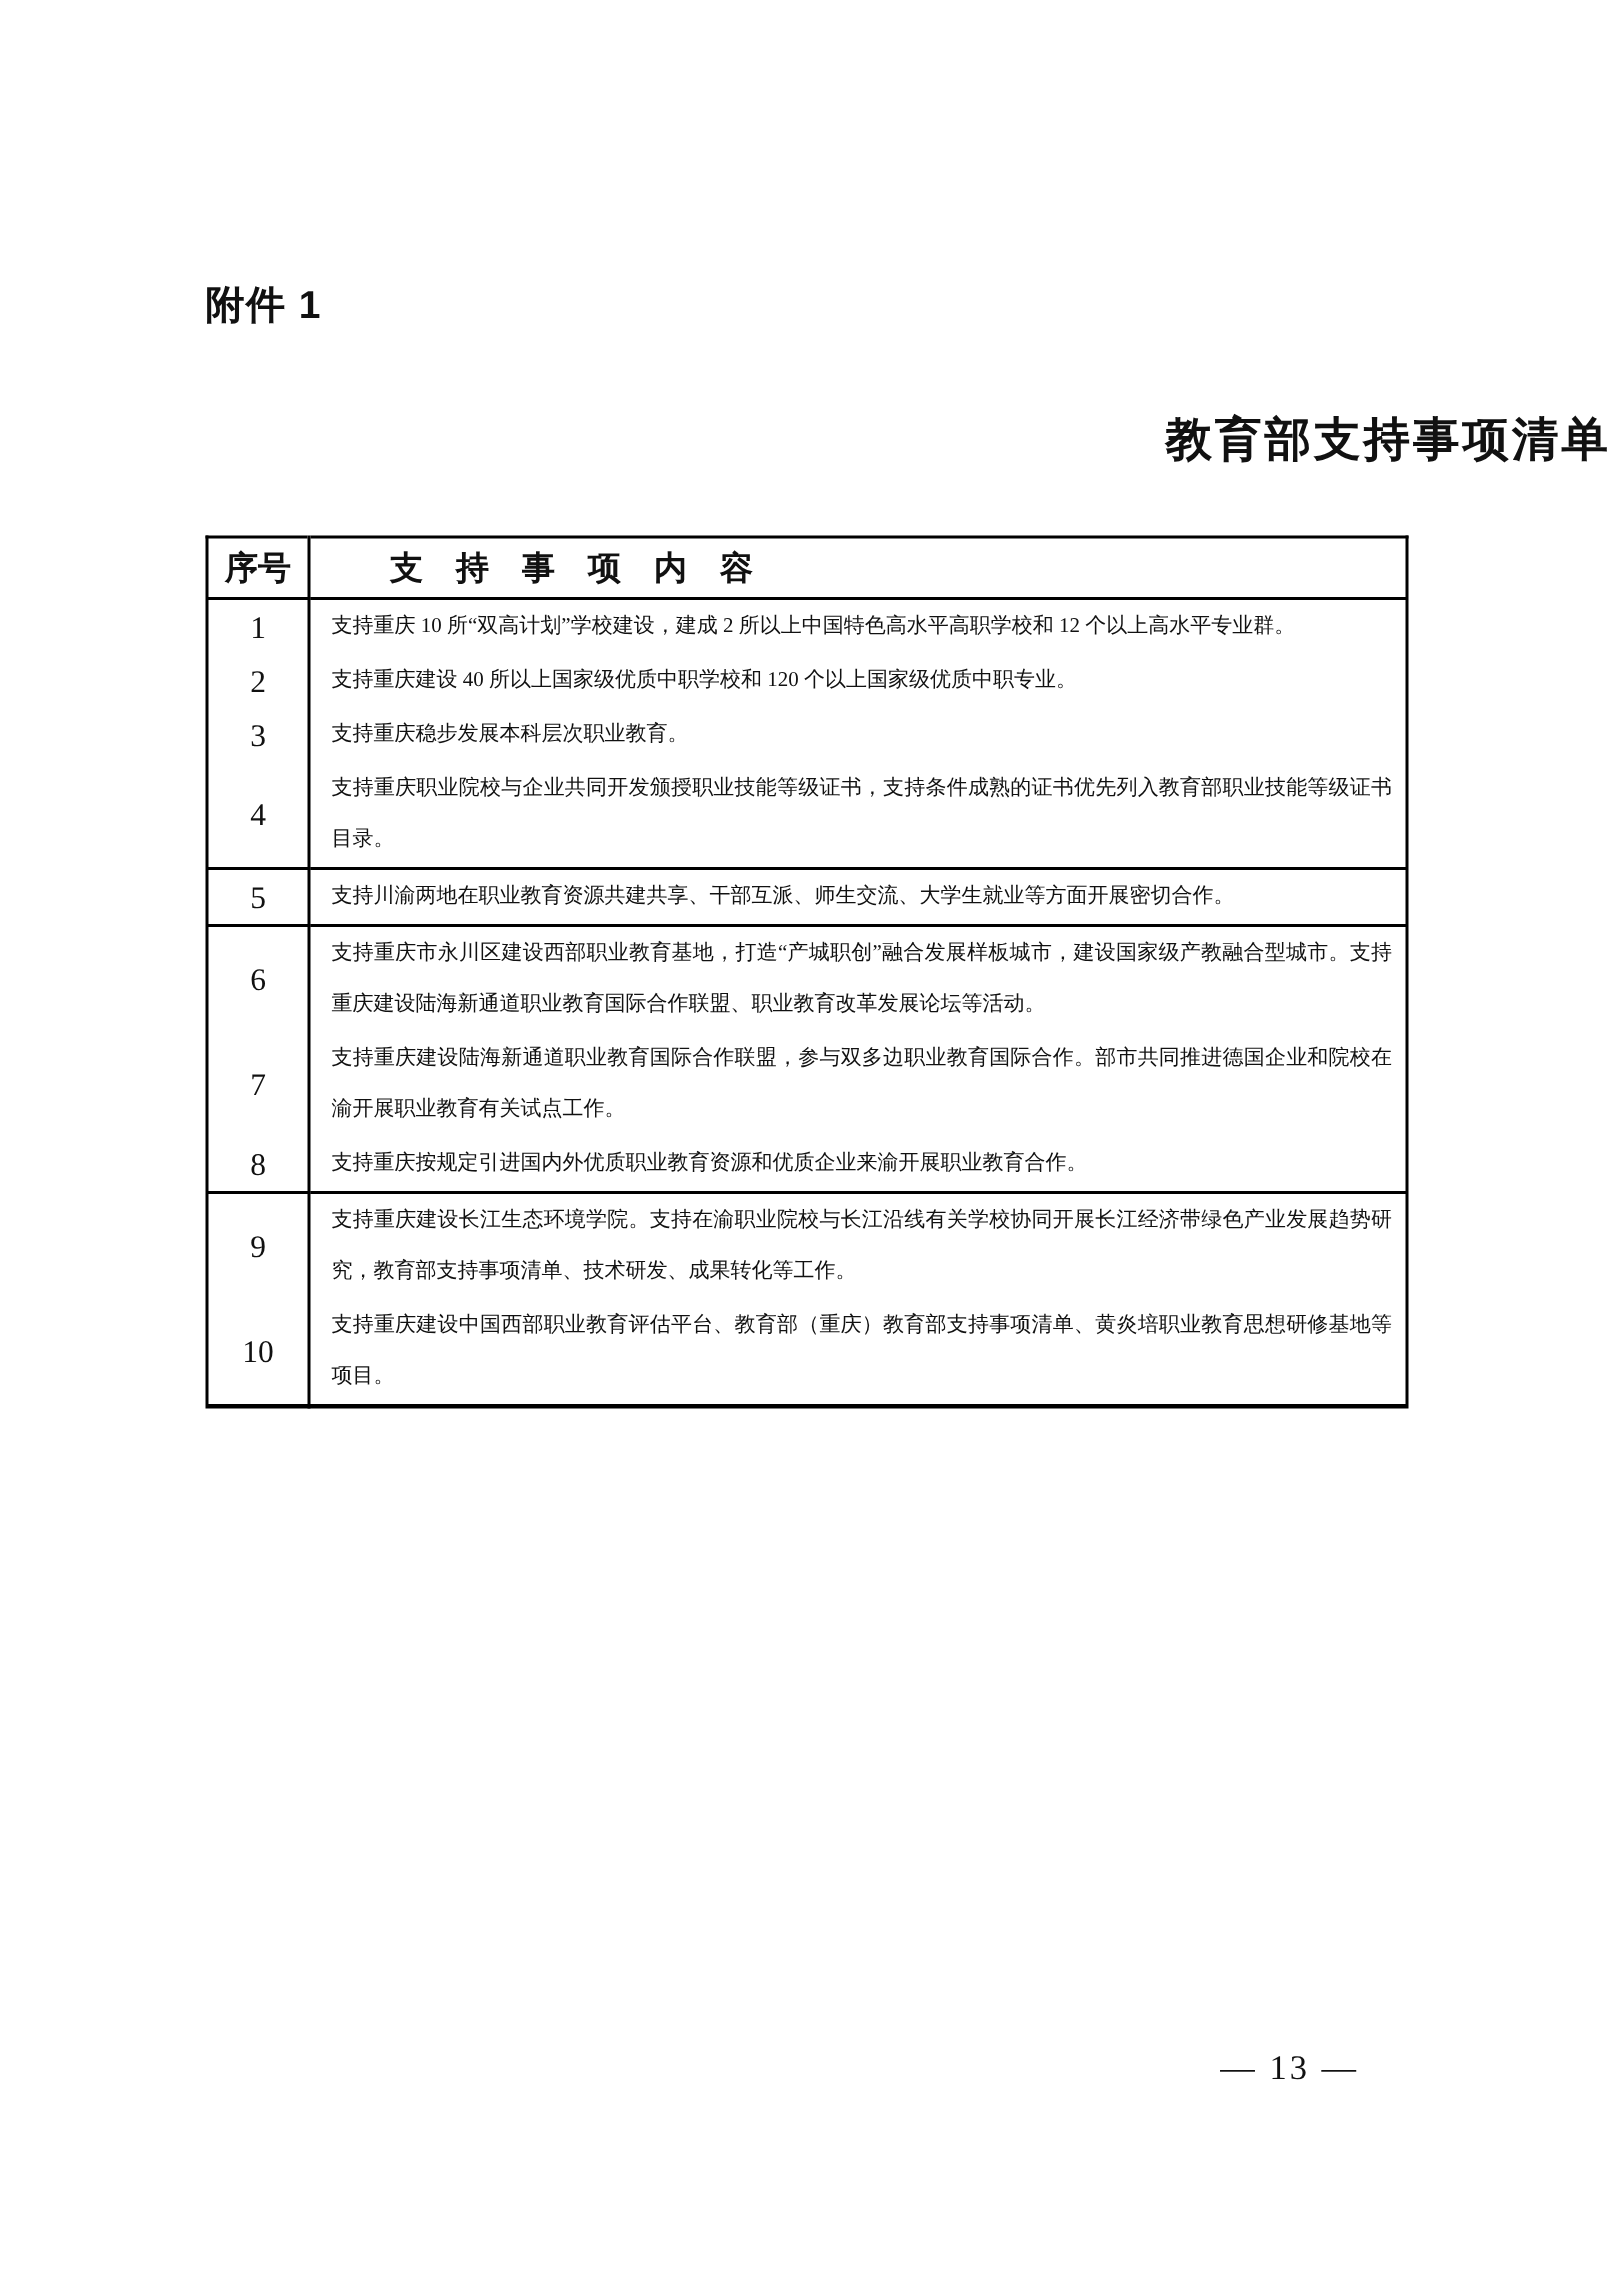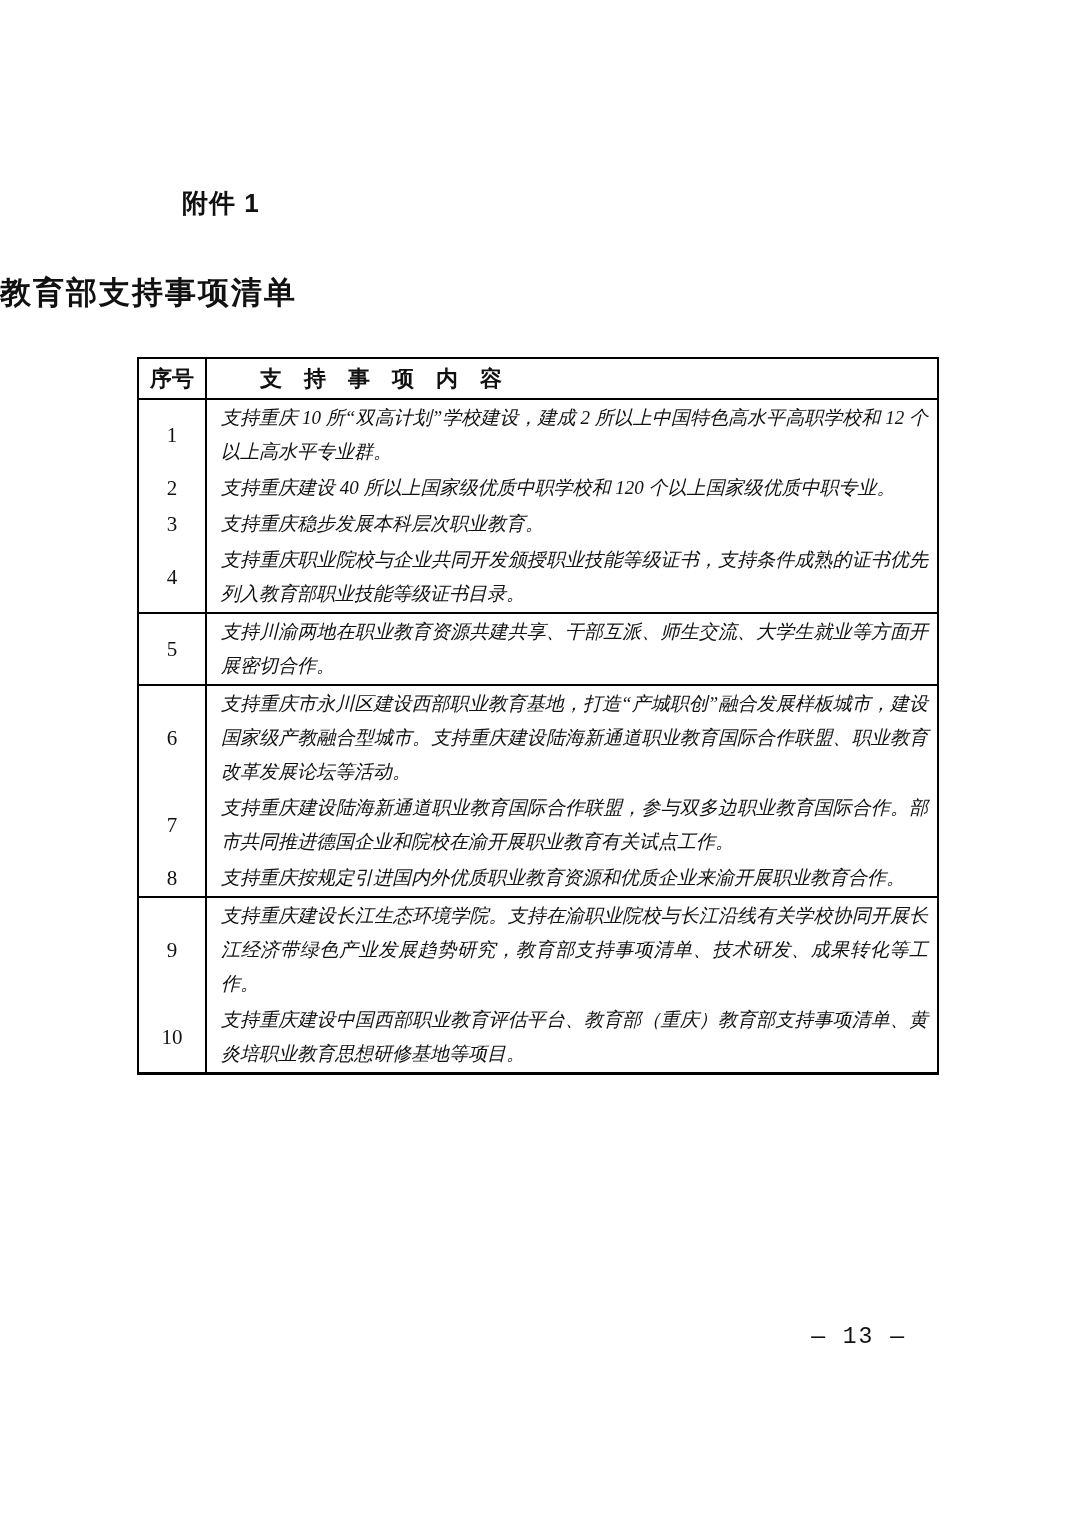--- a/index.html
+++ b/index.html
@@ -15,29 +15,28 @@
     overflow: hidden;
   }
   .attachment {
     position: absolute;
     left: 137px;
     top: 186px;
     font-size: 26px;
     font-weight: 600;
     font-family: "Liberation Sans", "DejaVu Sans", sans-serif;
     letter-spacing: 1px;
-    margin-left: 45px;
   }
   .title {
     position: absolute;
     top: 272px;
     left: 0;
     width: 100%;
     margin: 0;
-    text-align: left;
+    text-align: right;
     font-size: 31px;
     font-weight: 700;
     letter-spacing: 2px;
     font-family: Liberation Mono, monospace;
   }
   table.support-table {
     position: absolute;
     left: 137px;
     top: 357px;
     width: 802px;
@@ -59,36 +58,34 @@
   th.col-no, td.cell-no { border-right: 2px solid #000; }
   th.col-no { text-align: center; }
   th.col-content { text-align: left; padding-left: 53px; }
   td.cell-no {
     text-align: center;
     vertical-align: middle;
     font-size: 21px;
     padding: 0;
   }
   td.cell-content {
-    font-size: 19px;
+    font-size: 14px;
     line-height: 34px;
     text-align: justify;
     text-justify: inter-character;
     vertical-align: middle;
     padding: 1px 9px 1px 14px;
-    font-style: italic;
   }
   tr.section-end td { border-bottom: 2px solid #000; }
   .footer {
     position: absolute;
-    top: 1324px;
+    top: 1366px;
     right: 168px;
     font-size: 23px;
     letter-spacing: 2px;
-    font-family: Liberation Mono, monospace;
   }
 </style>
 </head>
 <body>
 
 <div class="page">
 
   <div class="attachment">附件 1</div>
 
   <h1 class="title">教育部支持事项清单</h1>

